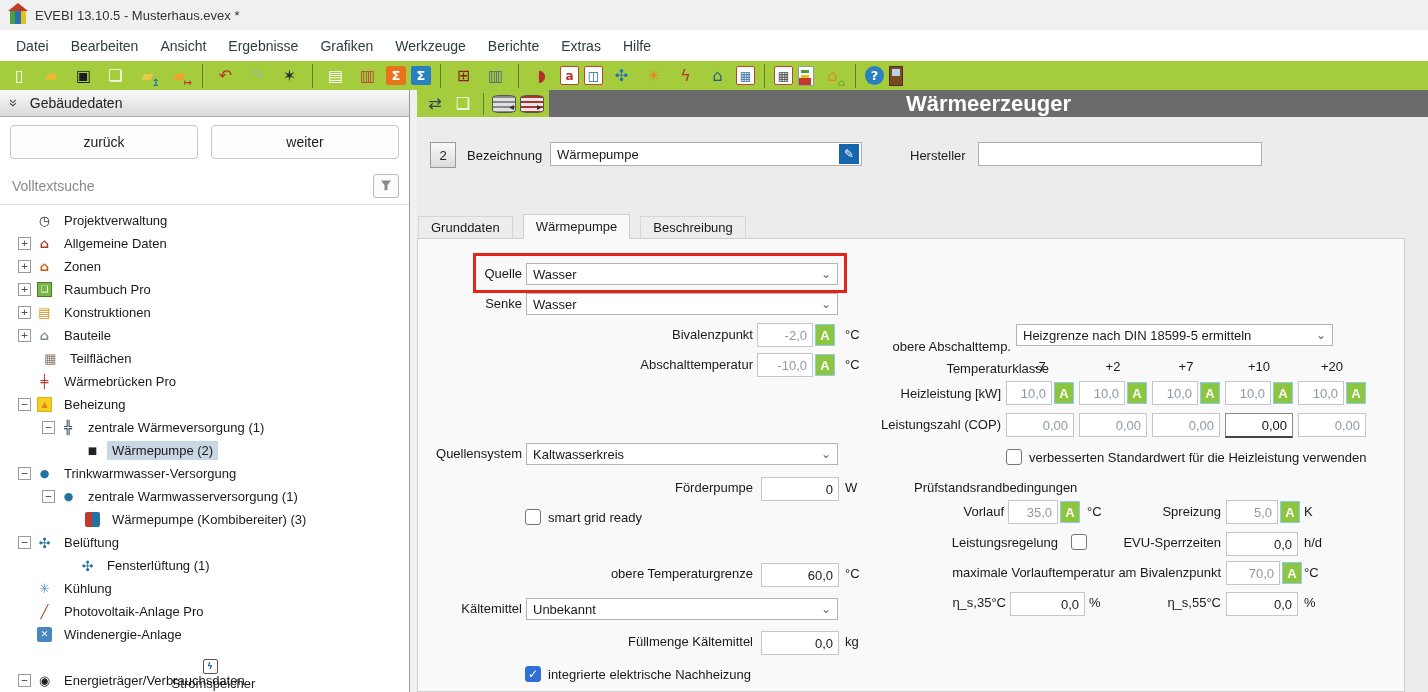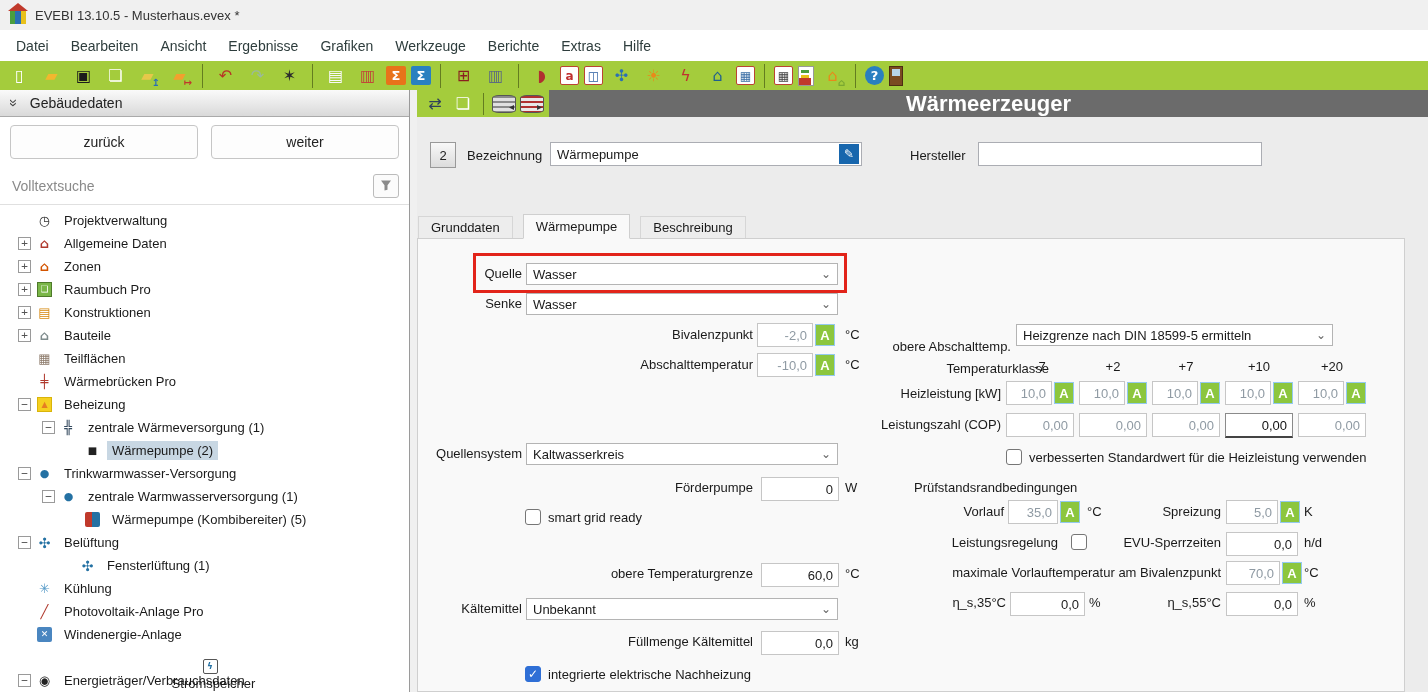--- a/index.html
+++ b/index.html
@@ -302,21 +302,21 @@
           <div class="trow" style="padding-left: 18px;">
             <span class="exp">+</span>
             <span class="ticn i-bricks"></span>
             <span class="tlab">Konstruktionen</span>
           </div>
           <div class="trow" style="padding-left: 18px;">
             <span class="exp">+</span>
             <span class="ticn i-house-outline"></span>
             <span class="tlab">Bauteile</span>
           </div>
-          <div class="trow" style="padding-left: 18px;">
+          <div class="trow" style="padding-left: 24px;">
             <span class="exp hid"></span>
             <span class="ticn i-parts"></span>
             <span class="tlab">Teilflächen</span>
           </div>
           <div class="trow" style="padding-left: 18px;">
             <span class="exp hid"></span>
             <span class="ticn i-bridge"></span>
             <span class="tlab">Wärmebrücken Pro</span>
           </div>
           <div class="trow" style="padding-left: 18px;">
@@ -340,21 +340,21 @@
             <span class="tlab">Trinkwarmwasser-Versorgung</span>
           </div>
           <div class="trow" style="padding-left: 42px;">
             <span class="exp">−</span>
             <span class="ticn i-drop"></span>
             <span class="tlab">zentrale Warmwasserversorgung (1)</span>
           </div>
           <div class="trow" style="padding-left: 66px;">
             <span class="exp hid"></span>
             <span class="ticn i-boiler"></span>
-            <span class="tlab">Wärmepumpe (Kombibereiter) (5)</span>
+            <span class="tlab">Wärmepumpe (Kombibereiter) (3)</span>
           </div>
           <div class="trow" style="padding-left: 18px;">
             <span class="exp">−</span>
             <span class="ticn i-fan"></span>
             <span class="tlab">Belüftung</span>
           </div>
           <div class="trow" style="padding-left: 61px;">
             <span class="exp hid"></span>
             <span class="ticn i-fan"></span>
             <span class="tlab">Fensterlüftung (1)</span>

